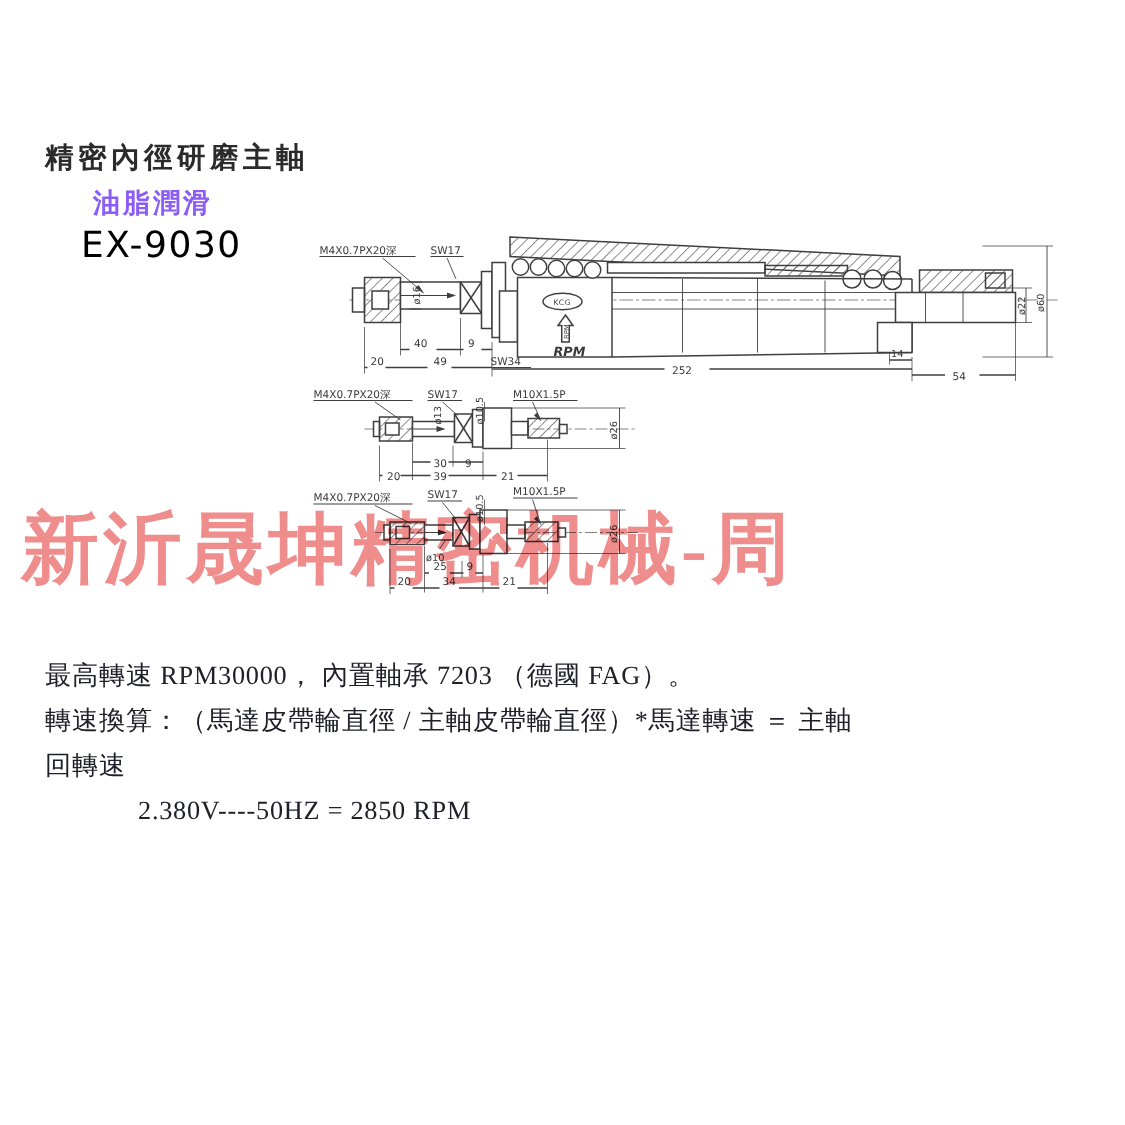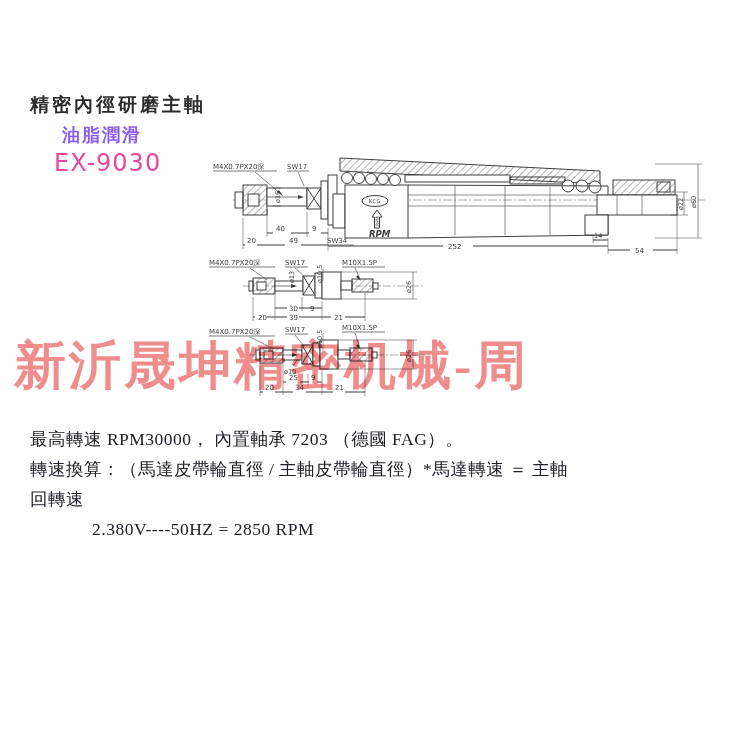--- a/index.html
+++ b/index.html
@@ -3,37 +3,37 @@
 <meta charset="utf-8">
 <style>
   html,body{margin:0;padding:0;background:#ffffff;}
   #page{position:relative;width:750px;height:750px;background:#ffffff;overflow:hidden;
         font-family:"Liberation Sans", sans-serif;}
   .title1{position:absolute;left:30px;top:92px;font-size:19px;font-weight:bold;
           letter-spacing:3px;color:#2b2b2b;font-family:"DejaVu Sans",sans-serif;}
   .title2{position:absolute;left:62px;top:123px;font-size:18px;font-weight:bold;
           letter-spacing:2px;color:#8b5cf6;font-family:"DejaVu Sans",sans-serif;}
   .model{position:absolute;left:54px;top:149px;font-size:24px;font-weight:400;
-         letter-spacing:1px;color:#ec4899;font-family:"DejaVu Sans",sans-serif;}
+         letter-spacing:1px;color:#000000;font-family:"DejaVu Sans",sans-serif;}
   svg.drw{position:absolute;}
   #drw1{left:205px;top:150px;}
   #drw2{left:205px;top:255px;}
   #drw3{left:205px;top:322px;}
   svg.drw text{font-family:"DejaVu Sans",sans-serif;fill:#3a3a3a;}
   .lbl{font-size:7px;}
   .dim{font-size:7px;}
   .sm{font-size:6.5px;}
   .rpmit{font-size:8.5px;font-style:italic;font-weight:bold;fill:#444;}
   .logo{font-size:5px;letter-spacing:.5px;}
   .tiny{font-size:4.5px;}
   .watermark{position:absolute;left:14px;top:331px;width:720px;white-space:nowrap;
              font-family:"Liberation Serif","DejaVu Serif",serif;
              font-size:52px;letter-spacing:3px;color:rgba(236,120,120,0.85);
              mix-blend-mode:multiply;z-index:5;font-weight:bold;}
-  .specs{position:absolute;left:30px;top:424px;width:690px;
+  .specs{position:absolute;left:30px;top:435px;width:690px;
          font-family:"Liberation Serif","DejaVu Serif",serif;
          font-size:17.5px;color:#20202a;line-height:30px;z-index:2;}
   .specs p{margin:0;letter-spacing:.5px;}
   .specs p.indent{padding-left:62px;}
 </style>
 </head>
 <body>
 
 <div id="page">
 

